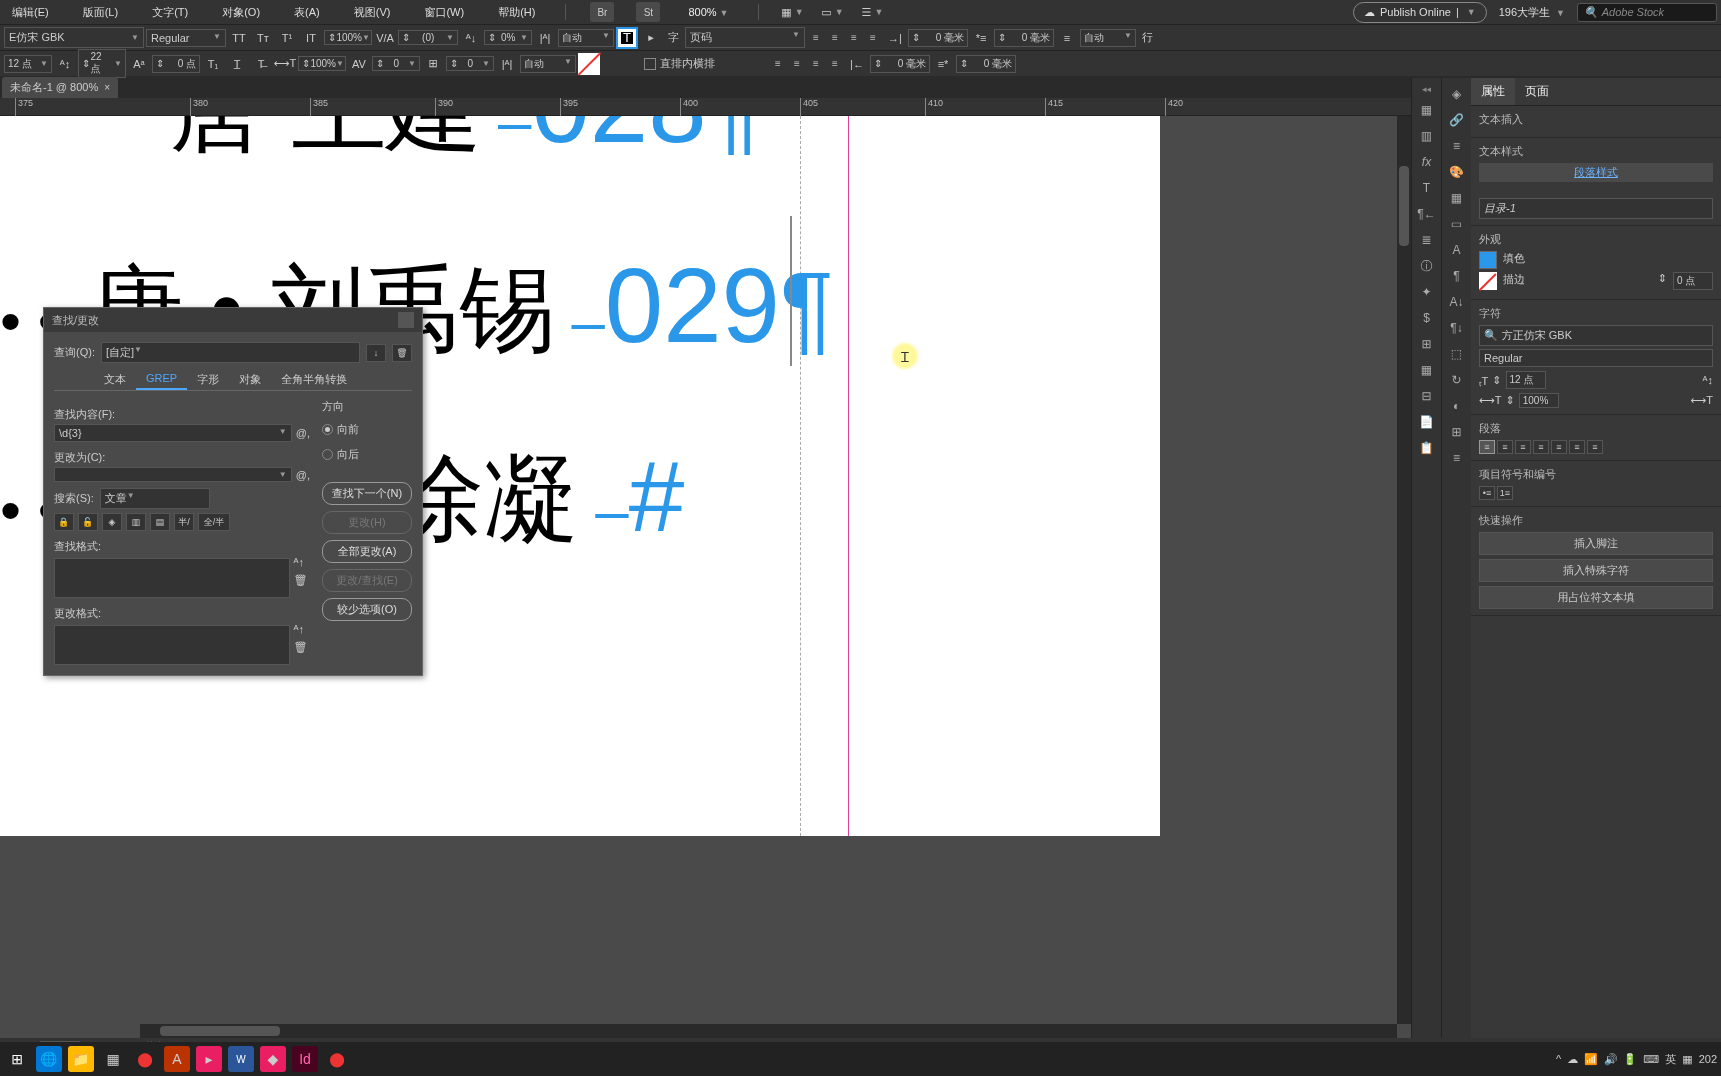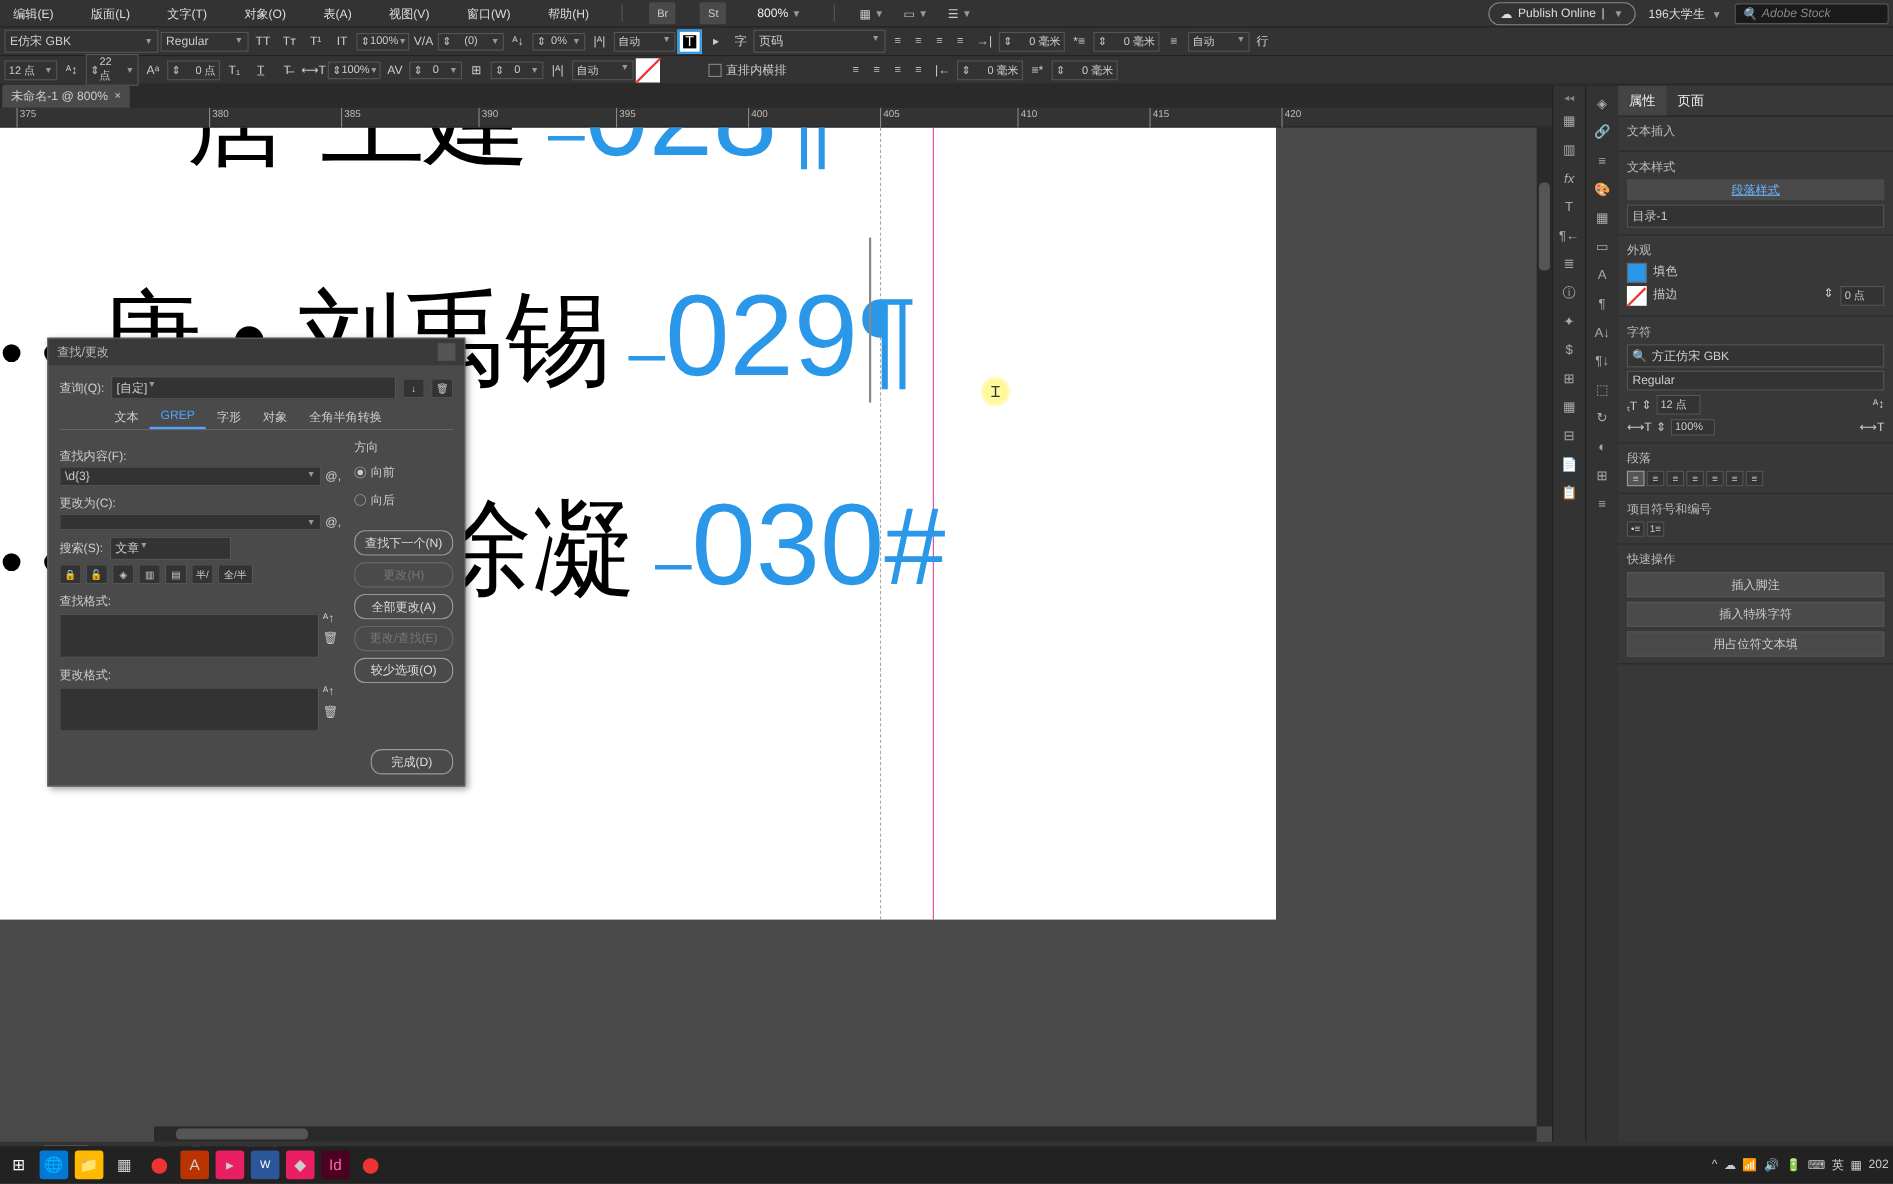--- a/index.html
+++ b/index.html
@@ -86,21 +86,21 @@
 .iconcol { width: 30px; background: #333; border-left: 1px solid #222; display: flex; flex-direction: column; align-items: center; padding-top: 6px; gap: 6px; }
 .iconcol2 { width: 30px; background: #333; border-left: 1px solid #222; display: flex; flex-direction: column; align-items: center; padding-top: 6px; gap: 6px; }
 .panel-icon { width: 20px; height: 20px; display: flex; align-items: center; justify-content: center; color: #aaa; font-size: 12px; }
 .props-panel { flex: 1; background: #383838; padding: 0; }
 .props-tabs { display: flex; border-bottom: 1px solid #222; }
 .props-tab { padding: 5px 10px; font-size: 12px; color: #eee; }
 .props-tab.active { background: #444; }
 .props-section { padding: 6px 8px; border-bottom: 1px solid #2a2a2a; }
 .props-section .sec-title { color: #bbb; font-size: 11px; margin-bottom: 4px; }
 .style-link { background: #4a4a4a; color: #6bb2ff; text-align: center; padding: 2px; font-size: 11px; text-decoration: underline; }
-.toc-name { background: #333; border: 1px solid #555; padding: 2px 4px; font-size: 11px; margin-top: 4px; }
+.toc-name { background: #333; border: 1px solid #555; padding: 2px 4px; font-size: 11px; margin-top: 16px; font-style: italic; }
 .swatch-row { display: flex; align-items: flex-start; gap: 6px; margin: 3px 0; font-size: 11px; }
 .swatch-fill { width: 18px; height: 18px; background: #2a97e8; border: 1px solid #666; }
 .swatch-none { width: 18px; height: 18px; background: #fff; position: relative; }
 .swatch-none::after { content: ""; position: absolute; width: 130%; height: 1.5px; background: #e33; top: 48%; left: -15%; transform: rotate(-45deg); }
 .mini-input { background: #333; border: 1px solid #555; padding: 1px 3px; width: 40px; font-size: 10px; }
 .font-input { background: #333; border: 1px solid #555; padding: 2px 4px; width: 100%; display: flex; align-items: center; gap: 4px; font-size: 11px; margin-top: 3px; }
 .size-row { display: flex; gap: 4px; align-items: center; margin-top: 4px; }
 .align-row { display: flex; gap: 2px; margin-top: 3px; }
 .align-mini { width: 16px; height: 14px; background: #333; border: 1px solid #555; font-size: 9px; display: flex; align-items: center; justify-content: center; }
 .align-mini.active { background: #555; border-color: #999; }
@@ -332,21 +332,20 @@
       <span class="index-mark">&nbsp;–</span>
       <span class="num">029</span>
       <span style="position:absolute; left:790px; top:-30px; width:2px; height:150px; background:#888"></span>
       <span class="specchar">¶</span>
     </div>
 
     <div class="txt-line" style="left:0px; top:320px;">
       <span style="font-size:60px">• •</span>
       <span style="margin-left:330px">徐凝</span>
       <span class="index-mark">&nbsp;–</span>
-      <span class="num">030</span>
       <span class="specchar">#</span>
     </div>
 
     <div class="cursor-mark" style="left:890px; top:225px;">
       <span class="text-cursor">Ɪ</span>
     </div>
   </div>
 </div>
 
 <div class="dialog">
@@ -433,23 +432,20 @@
             <span>向后</span>
           </div>
         <div style="height:6px"></div>
         <div class="dlg-btn">查找下一个(N)</div>
         <div class="dlg-btn disabled">更改(H)</div>
         <div class="dlg-btn">全部更改(A)</div>
         <div class="dlg-btn disabled">更改/查找(E)</div>
         <div class="dlg-btn">较少选项(O)</div>
       </div>
     </div>
-  </div>
-  <div class="done-row">
-    <div class="dlg-btn" style="padding:3px 18px">完成(D)</div>
   </div>
 </div>
 
 <div class="right-panels">
   <div class="iconcol">
     <span style="color:#888;font-size:9px">◂◂</span>
     <span class="panel-icon">▦</span>
     <span class="panel-icon">▥</span>
     <span class="panel-icon">
         <i>fx</i>

